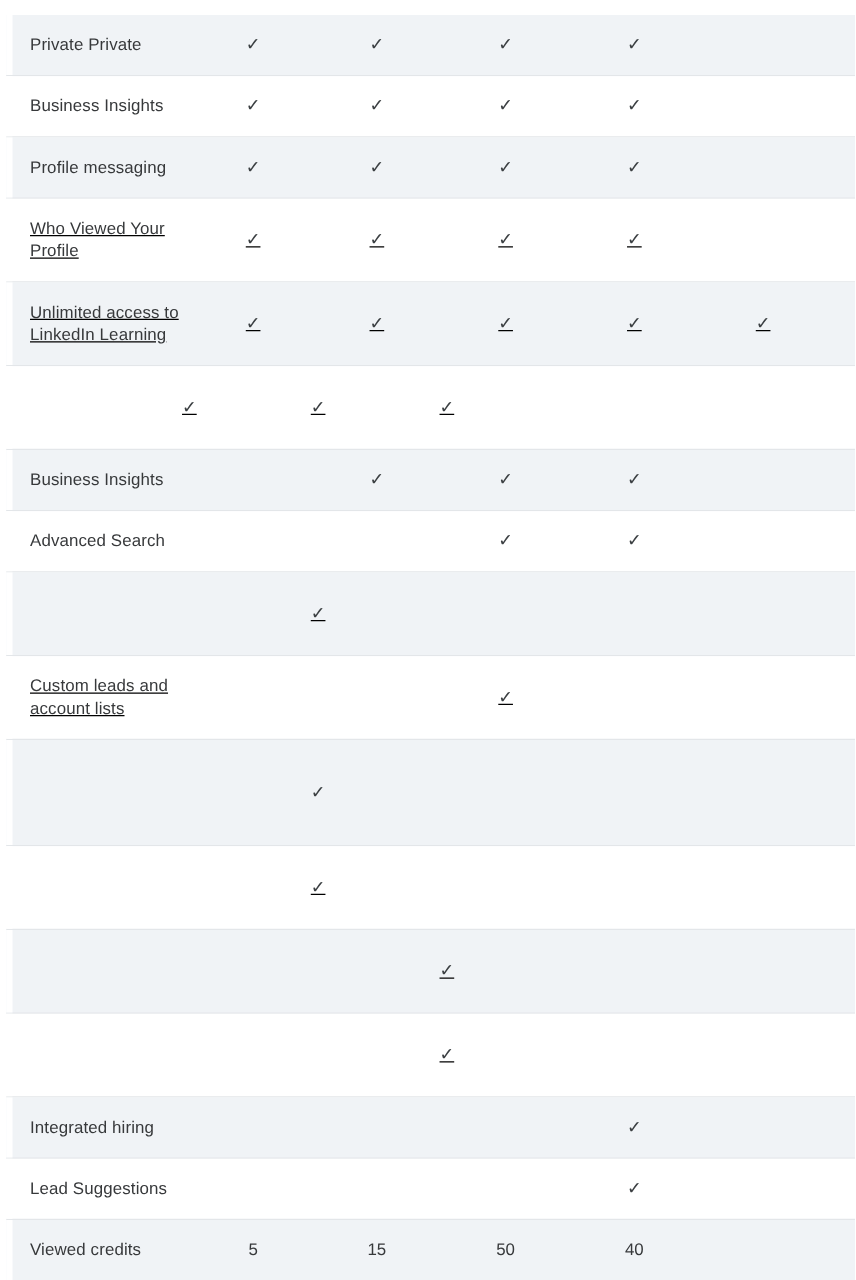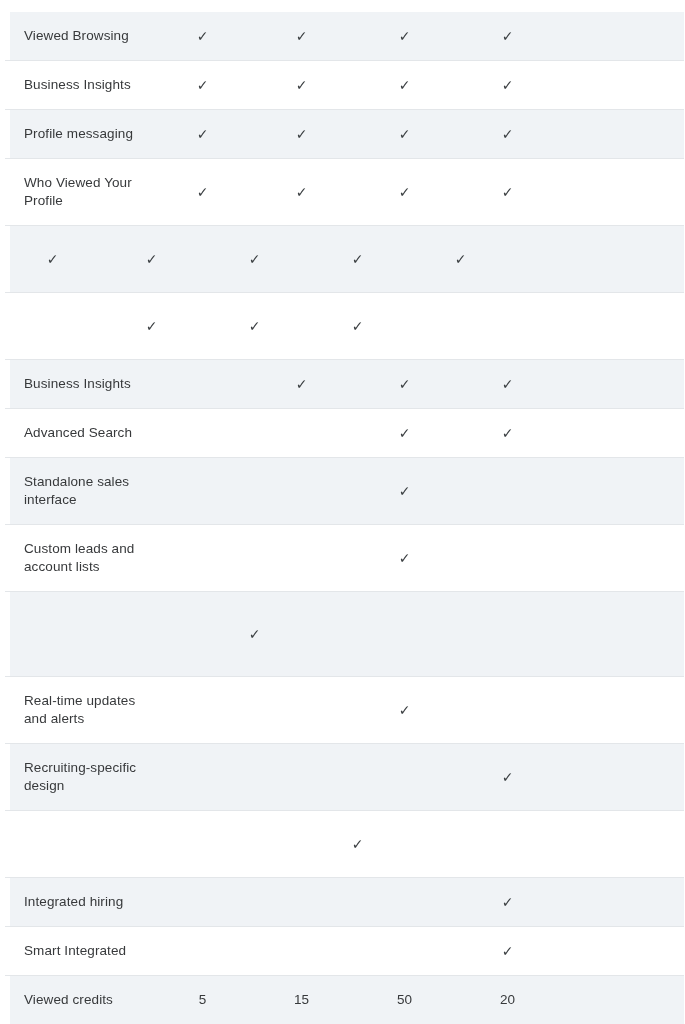--- a/index.html
+++ b/index.html
@@ -32,21 +32,21 @@
     margin-left: 5px;
     border-bottom: 1px solid #e3e6e9;
     background: #ffffff;
   }
   .row.shaded {
     background: #f0f3f6;
   }
 
   
   .row.lines-1 { min-height: 49px; }
-  .row.lines-2 { min-height: 67px; }
+  .row.lines-2 { min-height: 67px; text-decoration: underline; }
   .row.lines-3 { min-height: 85px; }
 
   .feature-label {
     flex: 0 0 auto;
     width: 150px;
     box-sizing: border-box;
     padding-left: 19px;
     padding-right: 8px;
     font-size: 13.5px;
     line-height: 18.5px;
@@ -99,21 +99,21 @@
     height: 100%;
     background: #ffffff;
   }
 </style>
 </head>
 <body>
 
 <div id="comparison-table">
     <div class="row lines-1 shaded">
       <div class="left-rail"></div>
-      <div class="feature-label">Viewed Browsing</div>
+      <div class="feature-label">Private Private</div>
       <div class="cells">
         <div class="cell c1">
           <span class="check">✓</span>
         </div>
         <div class="cell c2">
           <span class="check">✓</span>
         </div>
         <div class="cell c3">
           <span class="check">✓</span>
         </div>
@@ -187,20 +187,21 @@
           <span class="check">✓</span>
         </div>
         <div class="cell c5">
           <span class="empty"></span>
         </div>
         <div class="cell c6"></div>
       </div>
     </div>
     <div class="row lines-2 shaded">
       <div class="left-rail"></div>
+      <div class="feature-label">Unlimited access to LinkedIn Learning</div>
       <div class="cells">
         <div class="cell c1">
           <span class="check">✓</span>
         </div>
         <div class="cell c2">
           <span class="check">✓</span>
         </div>
         <div class="cell c3">
           <span class="check">✓</span>
         </div>
@@ -273,21 +274,20 @@
           <span class="check">✓</span>
         </div>
         <div class="cell c5">
           <span class="empty"></span>
         </div>
         <div class="cell c6"></div>
       </div>
     </div>
     <div class="row lines-2 shaded">
       <div class="left-rail"></div>
-      <div class="feature-label">Standalone sales interface</div>
       <div class="cells">
         <div class="cell c1">
           <span class="empty"></span>
         </div>
         <div class="cell c2">
           <span class="empty"></span>
         </div>
         <div class="cell c3">
           <span class="check">✓</span>
         </div>
@@ -338,21 +338,20 @@
           <span class="empty"></span>
         </div>
         <div class="cell c5">
           <span class="empty"></span>
         </div>
         <div class="cell c6"></div>
       </div>
     </div>
     <div class="row lines-2">
       <div class="left-rail"></div>
-      <div class="feature-label">Real-time updates and alerts</div>
       <div class="cells">
         <div class="cell c1">
           <span class="empty"></span>
         </div>
         <div class="cell c2">
           <span class="empty"></span>
         </div>
         <div class="cell c3">
           <span class="check">✓</span>
         </div>
@@ -360,21 +359,20 @@
           <span class="empty"></span>
         </div>
         <div class="cell c5">
           <span class="empty"></span>
         </div>
         <div class="cell c6"></div>
       </div>
     </div>
     <div class="row lines-2 shaded">
       <div class="left-rail"></div>
-      <div class="feature-label">Recruiting-specific design</div>
       <div class="cells">
         <div class="cell c1">
           <span class="empty"></span>
         </div>
         <div class="cell c2">
           <span class="empty"></span>
         </div>
         <div class="cell c3">
           <span class="empty"></span>
         </div>
@@ -425,21 +423,21 @@
           <span class="check">✓</span>
         </div>
         <div class="cell c5">
           <span class="empty"></span>
         </div>
         <div class="cell c6"></div>
       </div>
     </div>
     <div class="row lines-1">
       <div class="left-rail"></div>
-      <div class="feature-label">Smart Integrated</div>
+      <div class="feature-label">Lead Suggestions</div>
       <div class="cells">
         <div class="cell c1">
           <span class="empty"></span>
         </div>
         <div class="cell c2">
           <span class="empty"></span>
         </div>
         <div class="cell c3">
           <span class="empty"></span>
         </div>
@@ -459,21 +457,21 @@
         <div class="cell c1">
           <span class="value">5</span>
         </div>
         <div class="cell c2">
           <span class="value">15</span>
         </div>
         <div class="cell c3">
           <span class="value">50</span>
         </div>
         <div class="cell c4">
-          <span class="value">20</span>
+          <span class="value">40</span>
         </div>
         <div class="cell c5">
           <span class="empty"></span>
         </div>
         <div class="cell c6"></div>
       </div>
     </div>
   </div>
 
 </body></html>

